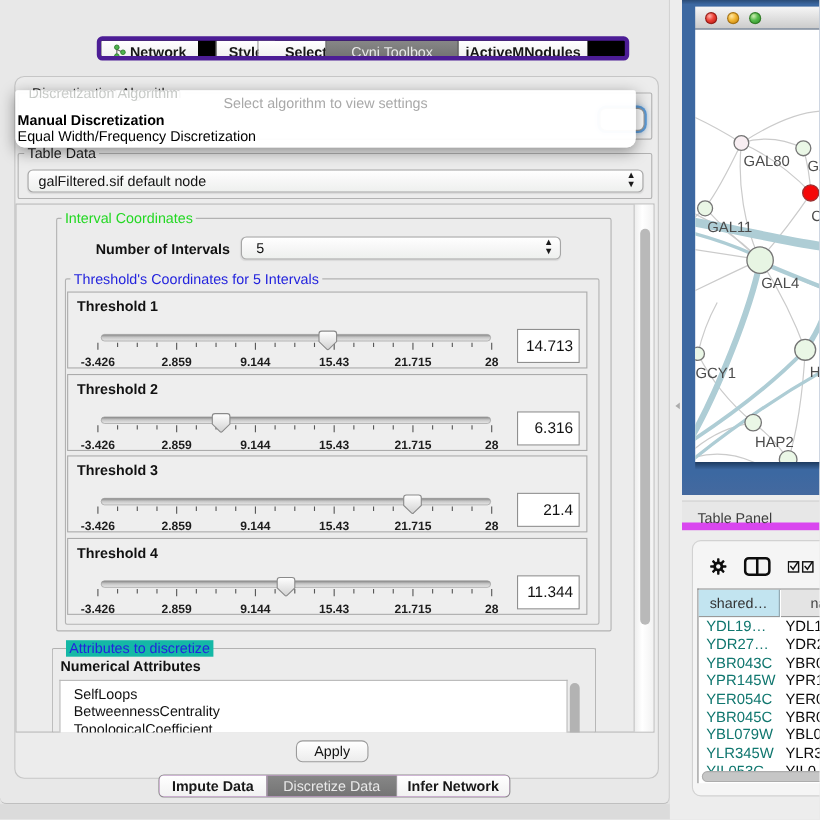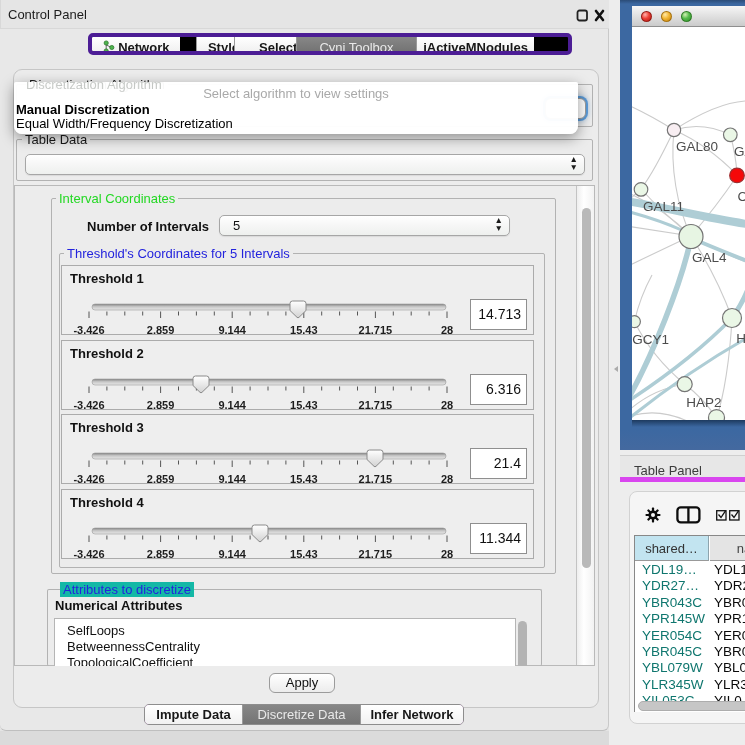--- a/index.html
+++ b/index.html
@@ -59,35 +59,28 @@
   
   #rightbg { left:609px; top:0; width:136px; height:745px; background:#ededed; }
   #netwin { left:620px; top:0; width:125px; height:450px;
             background:linear-gradient(#2b4c77,#3c68a1 4px,#3c68a1 430px,#44699f); }
   #mactb { left:12px; top:6px; width:113px; height:21px;
            background:linear-gradient(#f6f6f6,#cbcbcb); border-bottom:1px solid #8f8f8f; }
   .light { position:absolute; top:4.5px; width:11px; height:11px; border-radius:50%; }
   #canvas { left:12px; top:27px; width:113px; height:393px; background:#fff; }
 
   #tpbar { left:620px; top:455px; width:125px; height:27px; background:#e7e7e7;
-           border-top:1px solid #cfcfcf; border-bottom:5px solid #d946ef; }
+           border-top:1px solid #cfcfcf; border-bottom:7px solid #d946ef; }
   #tpanel { left:629px; top:491px; width:130px; height:233px; background:#f5f5f5;
             border:1px solid #d2d2d2; border-radius:8px 0 0 8px; }
 </style>
 </head>
 <body>
 
 <div id="cpwin" class="abs">
-  <div id="titlebar" class="abs">
-    <div id="titletext" class="abs">Control Panel</div>
-    <svg class="abs" style="left:576px;top:9px" width="29" height="13" viewBox="0 0 29 13">
-      <rect x="1.5" y="1.5" width="9.5" height="10" rx="2" fill="none" stroke="#222" stroke-width="1.8"></rect>
-      <path d="M20 2 L27 11 M27 2 L20 11" stroke="#111" stroke-width="2.6" stroke-linecap="round"></path>
-    </svg>
-  </div>
 
   <div class="abs" style="left:88px;top:33px;width:484px;height:22px;border:4px solid #4c1d95;border-radius:5px;overflow:hidden;background:#000000;">
     <div class="seg first" style="left:0;width:88px;">
       <svg style="vertical-align:-2px" width="12" height="14" viewBox="0 0 12 14">
         <path d="M3.2 3.5 V10.5 M3.2 5 L8.8 7.5" stroke="#666" stroke-width="1"></path>
         <circle cx="3.2" cy="3" r="2.1" fill="#4db34d" stroke="#2d7a2d" stroke-width="0.8"></circle>
         <circle cx="3.2" cy="11" r="2.1" fill="#4db34d" stroke="#2d7a2d" stroke-width="0.8"></circle>
         <circle cx="8.8" cy="7.5" r="2.1" fill="#4db34d" stroke="#2d7a2d" stroke-width="0.8"></circle>
       </svg> Network</div>
     <div class="seg" style="left:104px;width:54px;text-align:center;">Style</div>
@@ -99,20 +92,21 @@
   <div id="innerpanel" class="abs"></div>
 
   <div class="groupbox" style="left:16px;top:84px;width:577px;height:43px;"></div>
   <div class="abs" style="left:26px;top:77px;font-size:13px;color:#1a1a1a;background:#ececec;padding:0 3px;">Discretization Algorithm</div>
 
   <div class="abs" style="left:545px;top:98px;width:41px;height:21px;border:1px solid #9a9a9a;border-radius:6px;background:#fff;box-shadow:0 0 0 2px rgba(85,150,212,0.95), 0 0 5px 2px rgba(85,150,212,0.5);"></div>
 
   <div class="groupbox" style="left:16px;top:139px;width:577px;height:42px;"></div>
   <div class="abs" style="left:22px;top:132px;font-size:13px;color:#1a1a1a;background:#ececec;padding:0 3px;">Table Data</div>
   <div class="combo" style="left:25px;top:154px;width:560px;height:21px;">
+    <span style="position:absolute;left:9px;top:2px;">galFiltered.sif default node</span>
     <span class="arr" style="right:6px;top:-1px;">▲</span>
     <span class="arr" style="right:6px;top:7px;">▼</span>
   </div>
 
   <div class="abs" style="left:14px;top:185px;width:581px;height:481px;border:1px solid #b9b9b9;background:#ececec;"></div>
 
   <div class="abs" style="left:576px;top:186px;width:18px;height:479px;background:linear-gradient(90deg,#eee,#fff 40%,#f2f2f2);border-left:1px solid #c3c3c3;"></div>
   <div class="abs" style="left:582px;top:208px;width:9px;height:360px;background:#b9b9b9;border-radius:5px;"></div>
 
   <div class="groupbox" style="left:51px;top:198px;width:505px;height:376px;"></div>

